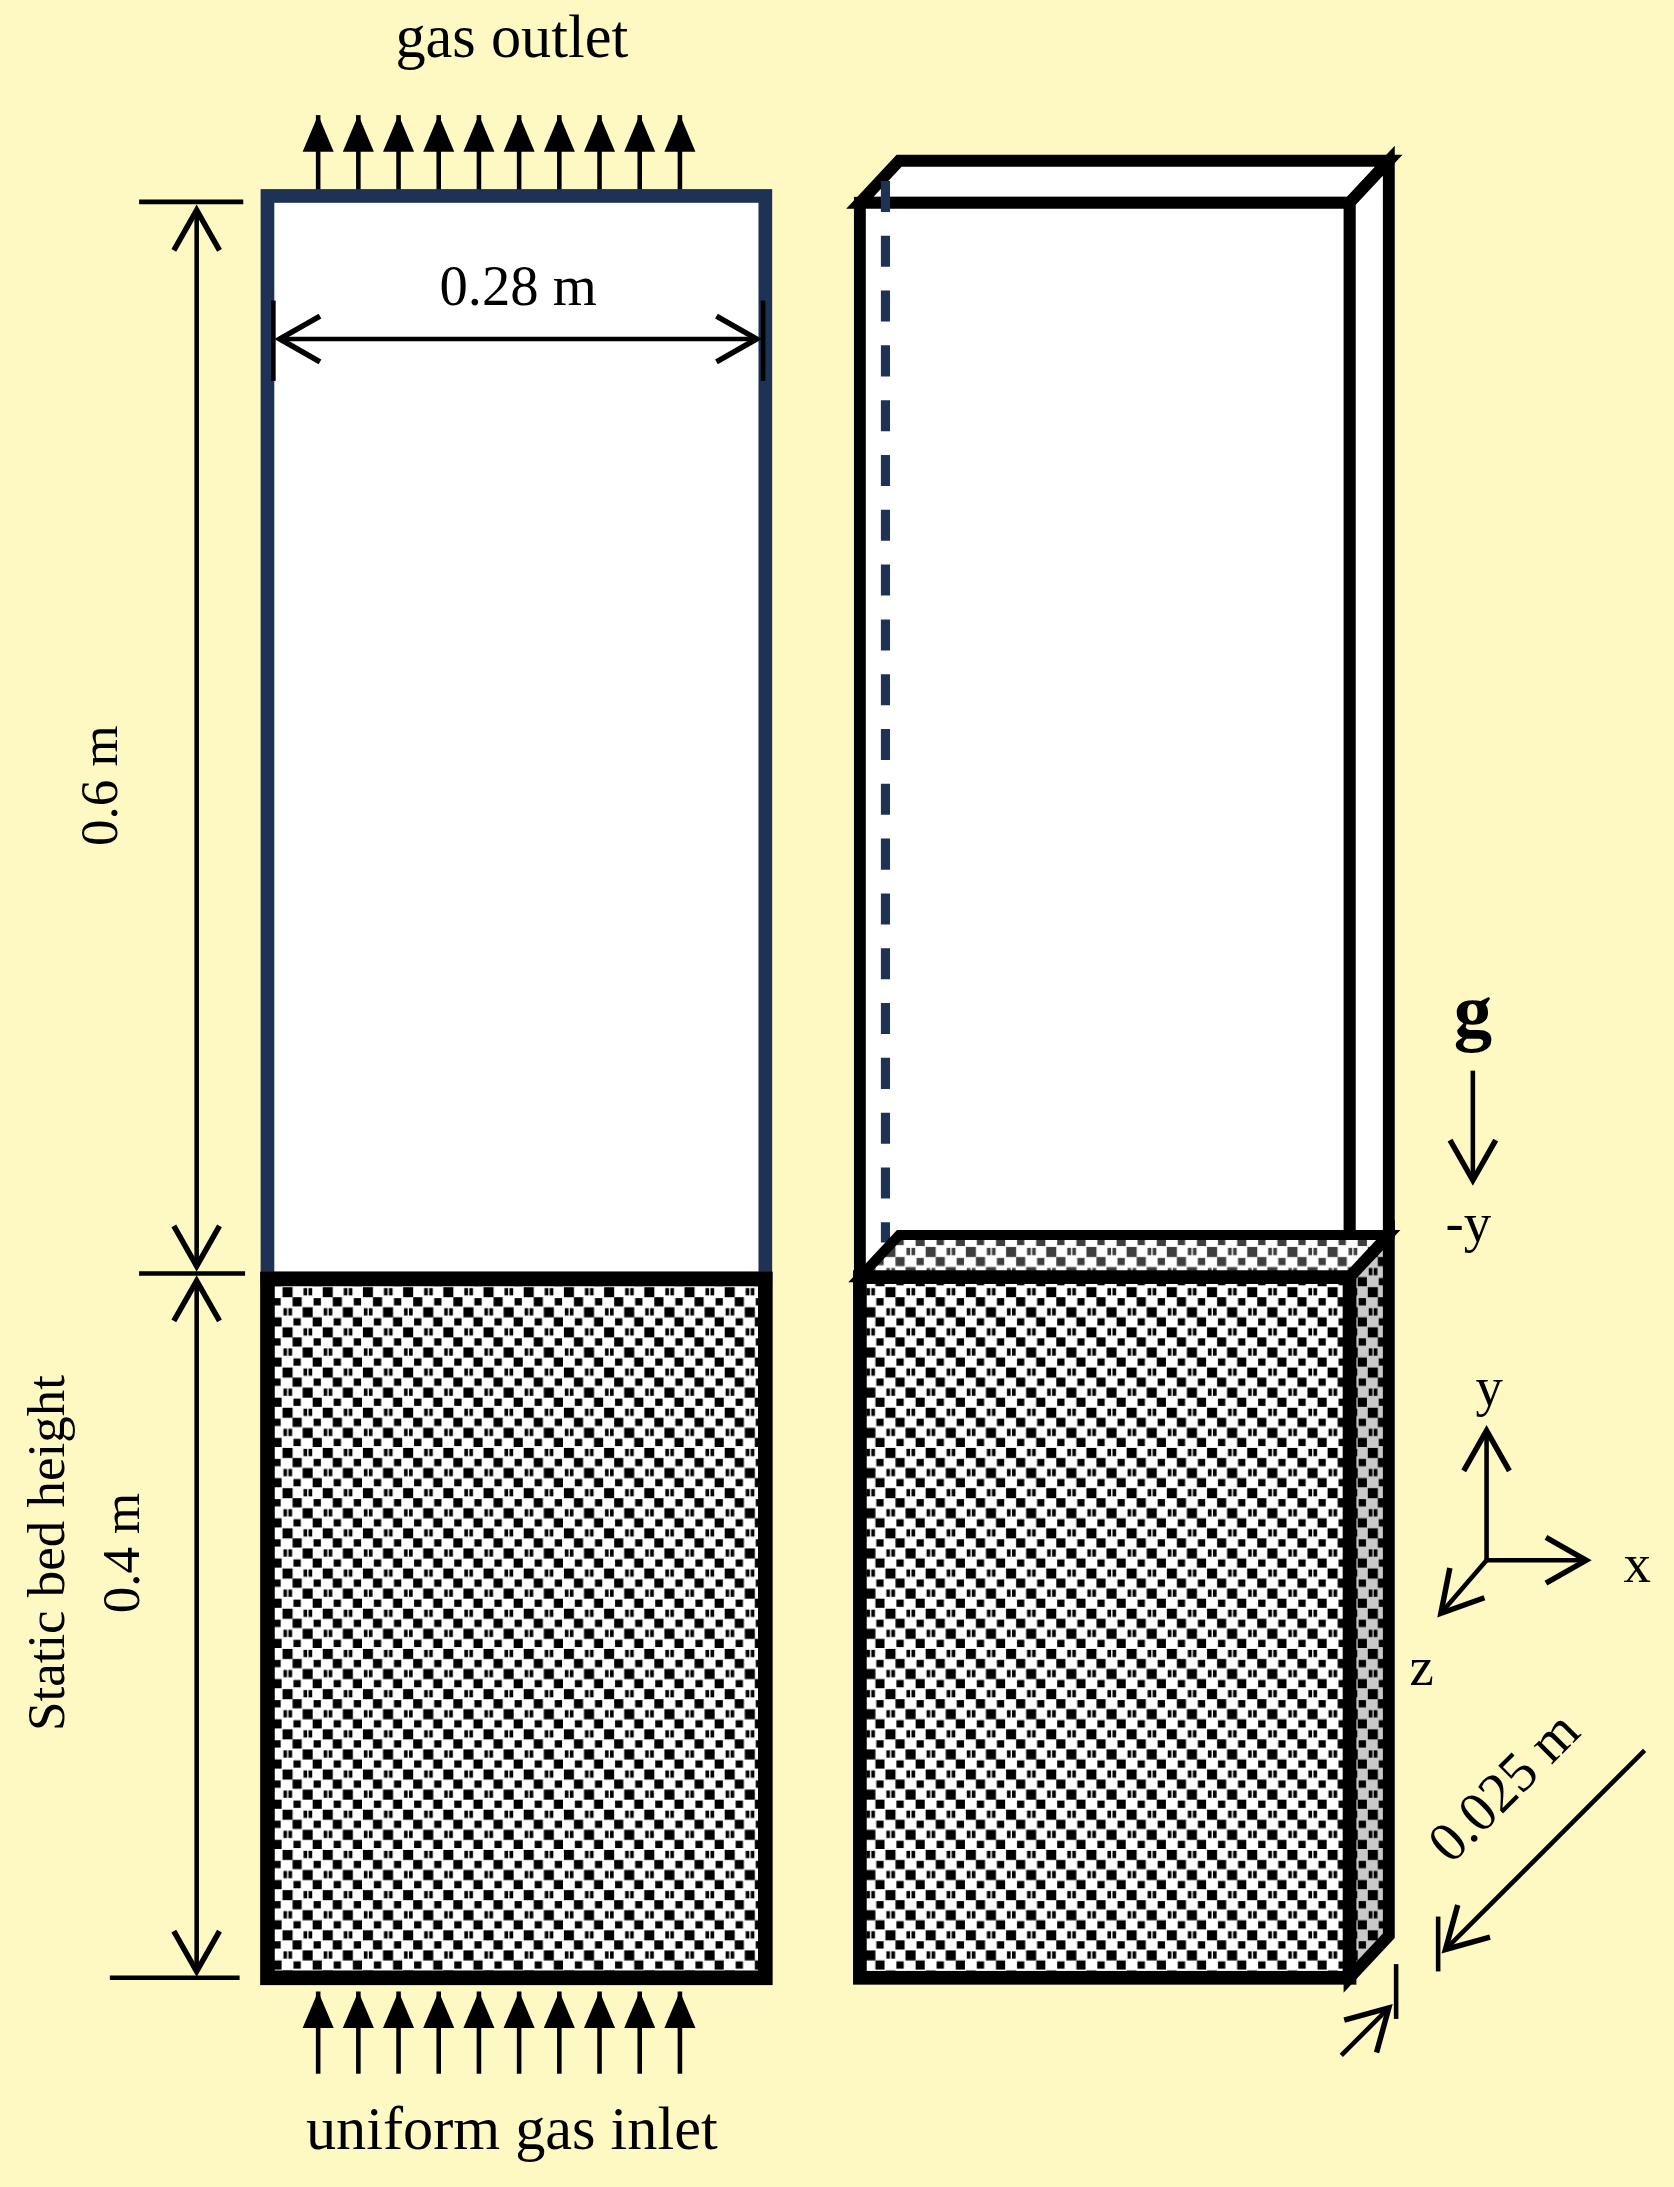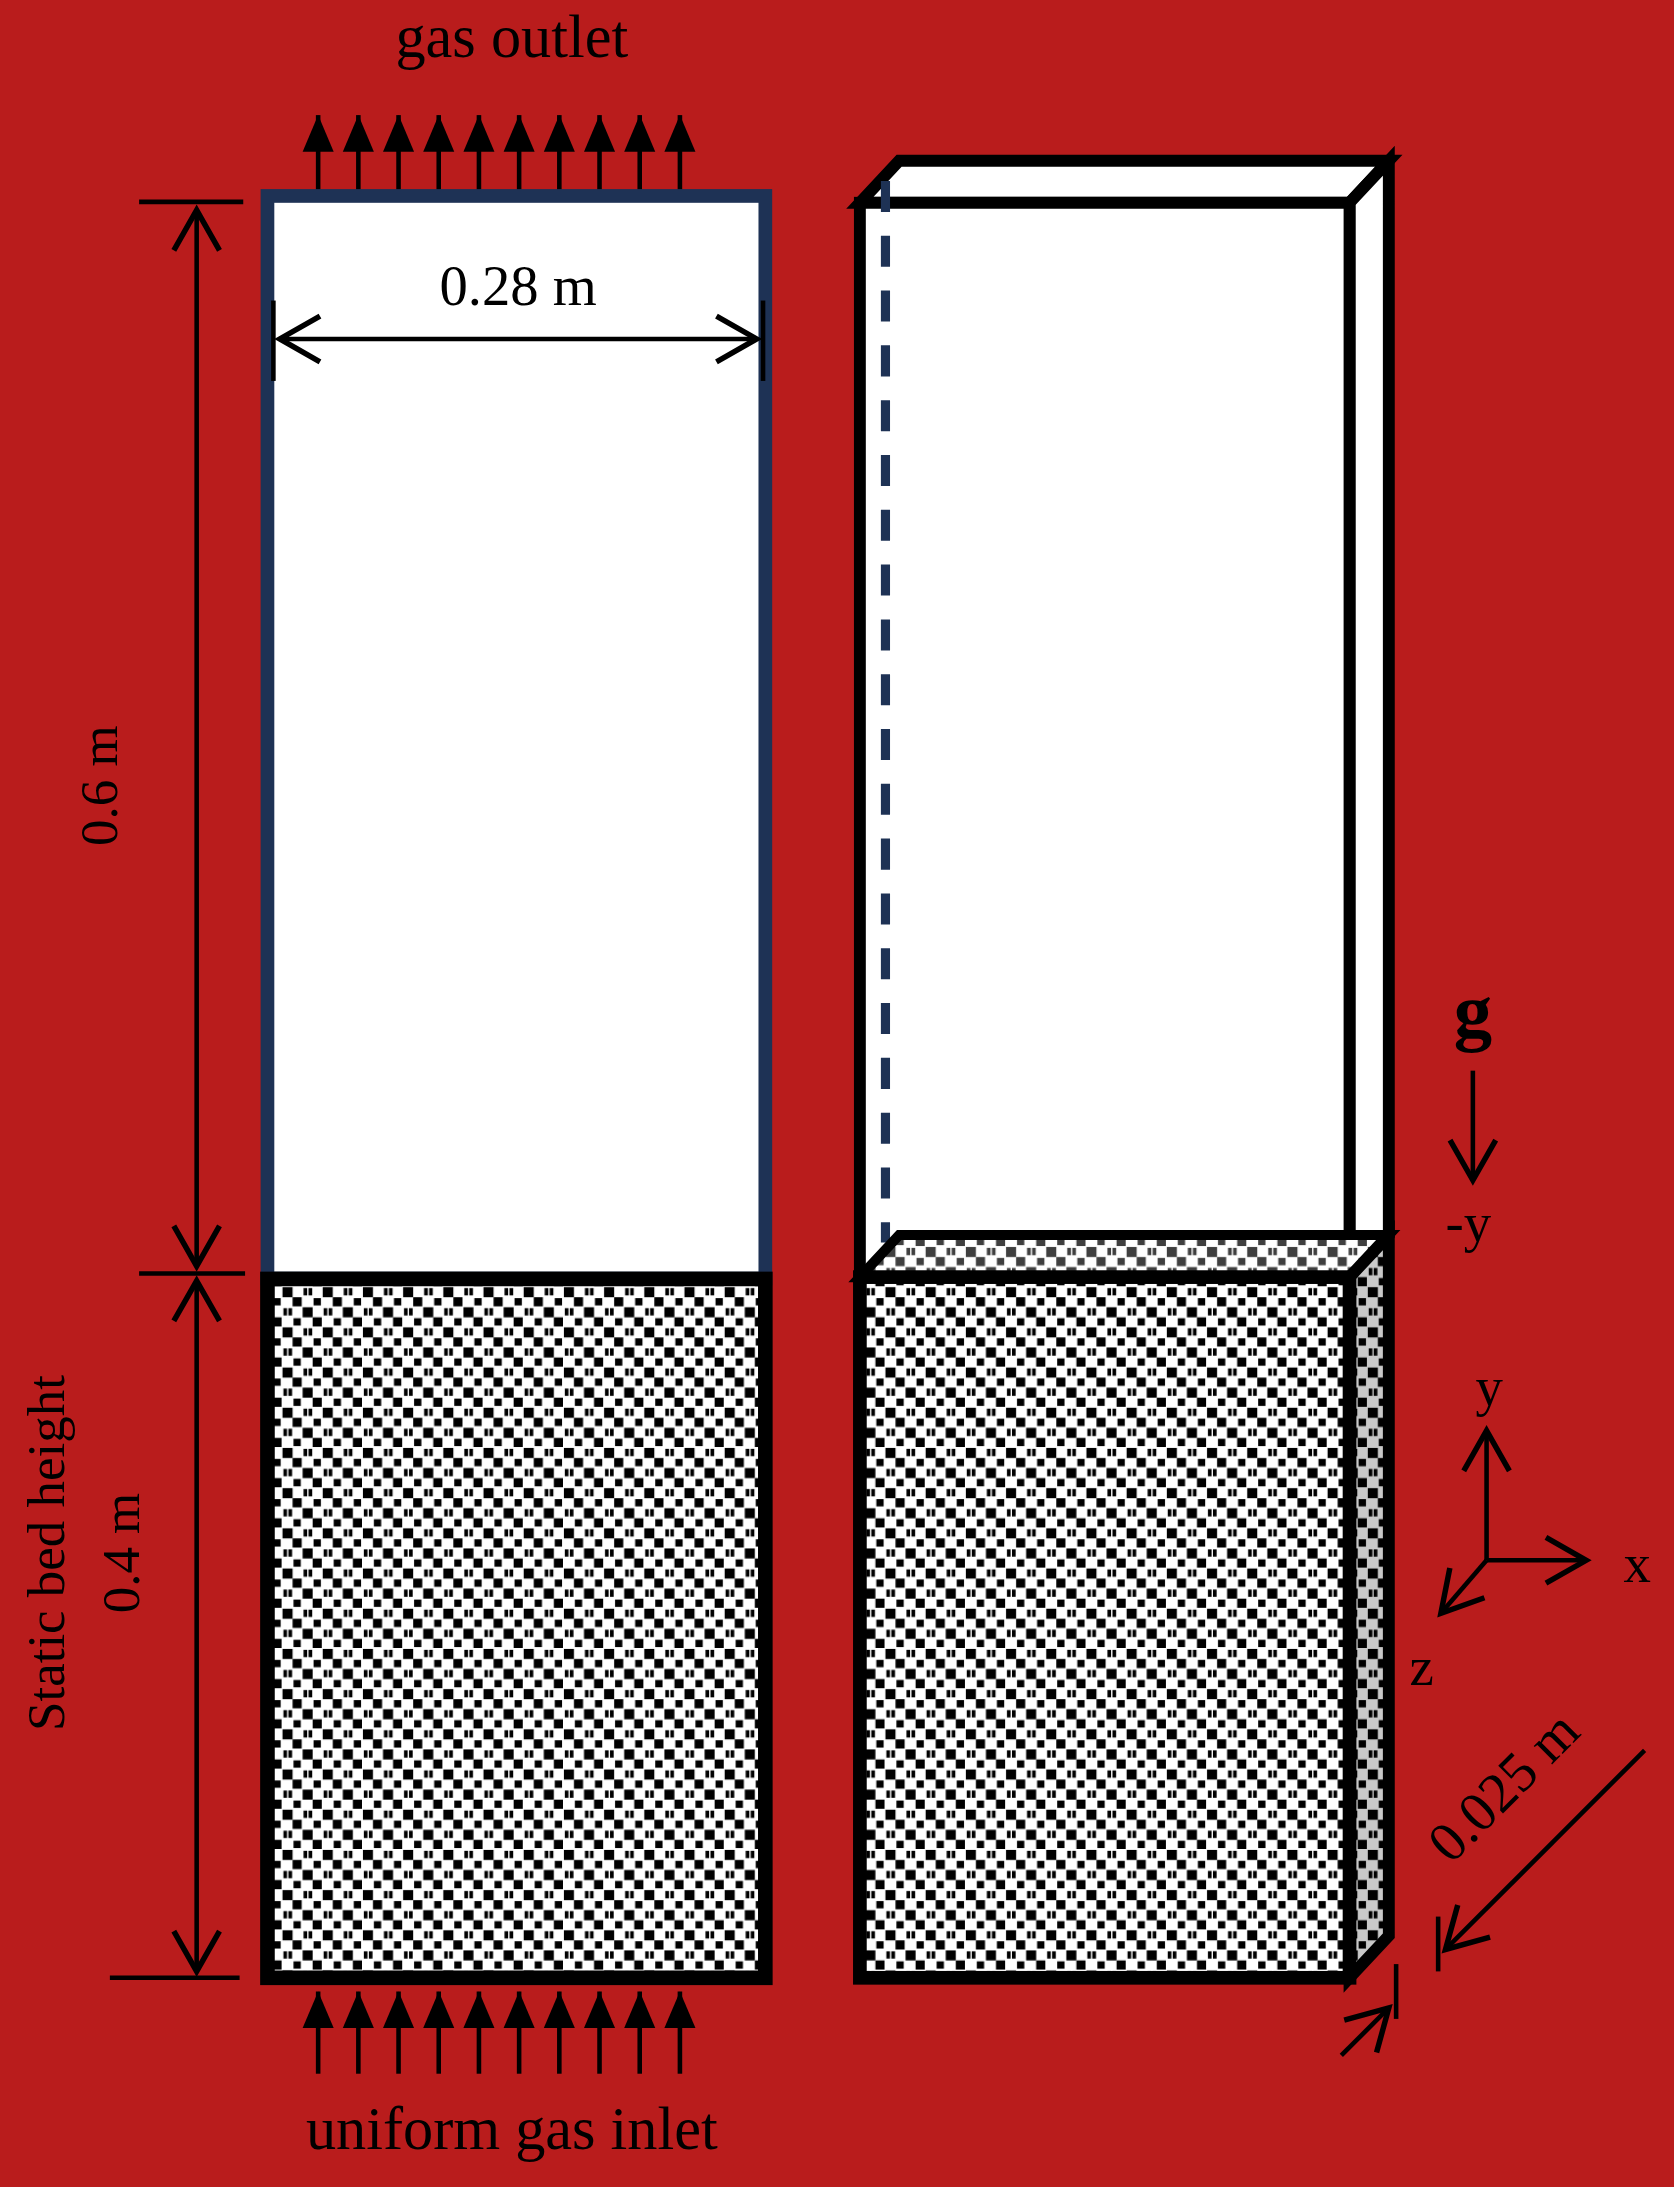--- a/index.html
+++ b/index.html
@@ -5,21 +5,21 @@
   html, body {
     margin: 0;
     padding: 0;
     background: #ffffff;
     font-family: "Liberation Serif", "DejaVu Serif", serif;
   }
   .stage {
     width: 1675px;
     height: 2187px;
     position: relative;
-    background: #b91c1c;
+    background: #fef9c3;
   }
   svg { display: block; }
   marker { overflow: visible; }
   text {
     font-family: "Liberation Serif", "DejaVu Serif", serif;
     fill: #000000;
   }
   .lbl-main   { font-size: 66px; }
   .lbl-dim    { font-size: 62px; }
   .lbl-rot    { font-size: 58px; }

